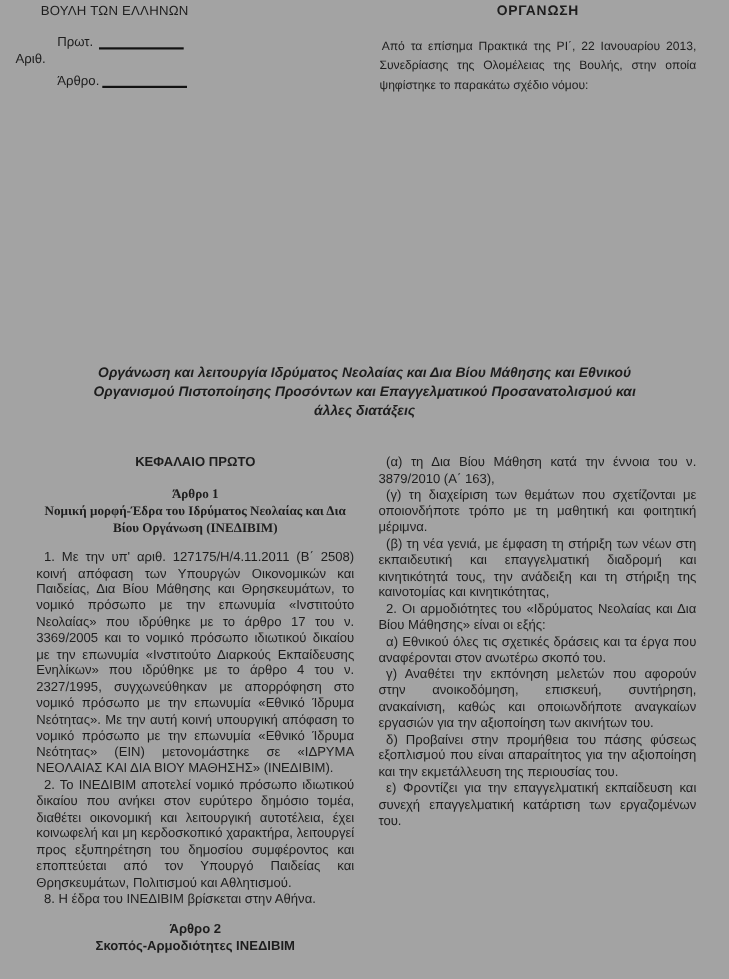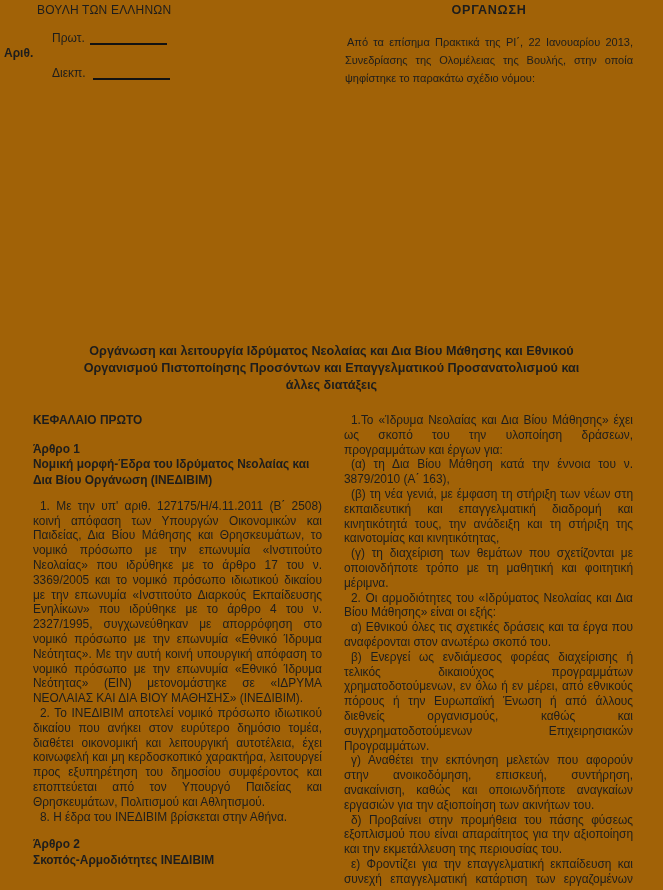--- a/index.html
+++ b/index.html
@@ -5,80 +5,80 @@
   html, body { margin: 0; padding: 0; }
   body {
     width: 663px; height: 890px;
     background: #ffffff;
     font-family: "Liberation Sans", sans-serif;
     color: #1d1d1d;
     position: relative;
     overflow: hidden;
     -webkit-font-smoothing: antialiased;
   }
-  .page { position: absolute; inset: 0; background: #a16207; }
+  .page { position: absolute; inset: 0; background: #a3a3a3; }
 
   
   .org-name {
     position: absolute; left: 37px; top: 3px;
     font-size: 12px; letter-spacing: 0.2px; white-space: nowrap;
   }
   .fld { position: absolute; font-size: 12px; white-space: nowrap; }
   .fld-prot  { left: 52px; top: 31px; text-align: right; }
-  .fld-arith { left: 4px; top: 46px; font-weight: bold; }
+  .fld-arith { left: 14px; top: 46px; }
   .fld-diekp { left: 52px; top: 66px; }
   .fill-line { position: absolute; height: 0; border-bottom: 2px solid #121212; }
   .line-prot  { left: 90px; top: 43px; width: 77px; }
   .line-diekp { left: 93px; top: 78px; width: 77px; }
 
   
   .header-right { position: absolute; left: 345px; top: 3px; width: 288px; }
   .apospasma {
     text-align: center; font-weight: bold; font-size: 12.6px;
     letter-spacing: 0.7px;
   }
   .intro {
     margin: 16px 0 0 0; font-size: 11px; line-height: 18px;
     text-align: justify; text-indent: 2px;
   }
 
   
   .law-title-wrap { position: absolute; top: 331px; left: 0; width: 663px; text-align: center; }
   .law-title {
     display: inline-block; max-width: 522px;
-    font-weight: bold; 
-    font-size: 12.6px; line-height: 17px;  margin-top: 12px;
+    font-weight: bold; font-style: italic;
+    font-size: 12.6px; line-height: 17px; 
   }
 
   
   .col {
     position: absolute; top: 413px;
     font-size: 11.9px; line-height: 14.8px;
     text-align: justify;
   }
   .col-left  { left: 33px;  width: 289px; }
   .col-right { left: 344px; width: 289px; }
 
-  .heading { text-align: left; font-weight: bold; line-height: 15.2px; text-indent: 0; }
+  .heading { text-align: center; font-weight: bold; line-height: 15.2px; text-indent: 0; }
   .heading div { text-indent: 0; }
-  .mt-article1 { margin-top: 14px; }
+  .mt-article1 { margin-top: 14px; font-family: Liberation Serif, serif; }
   .mt-article2 { margin-top: 13px; }
   .col p { margin: 0; text-indent: 7px; }
   .col p.first-body { margin-top: 11px; }
 </style>
 </head>
 <body>
 
 <div class="page">
 
   <div class="org-name">ΒΟΥΛΗ ΤΩΝ ΕΛΛΗΝΩΝ</div>
   <div class="fld fld-prot">Πρωτ.</div>
   <div class="fill-line line-prot"></div>
   <div class="fld fld-arith">Αριθ.</div>
-  <div class="fld fld-diekp">Διεκπ.</div>
+  <div class="fld fld-diekp">Άρθρο.</div>
   <div class="fill-line line-diekp"></div>
 
   <div class="header-right">
     <div class="apospasma">ΟΡΓΑΝΩΣΗ</div>
     <p class="intro">Από τα επίσημα Πρακτικά της ΡΙ΄, 22 Ιανουαρίου 2013, Συνεδρίασης της Ολομέλειας της Βουλής, στην οποία ψηφίστηκε το παρακάτω σχέδιο νόμου:</p>
   </div>
 
   <div class="law-title-wrap">
     <div class="law-title">Οργάνωση και λειτουργία Ιδρύματος Νεολαίας και Δια Βίου Μάθησης και Εθνικού Οργανισμού Πιστοποίησης Προσόντων και Επαγγελματικού Προσανατολισμού και άλλες διατάξεις</div>
   </div>
@@ -94,25 +94,23 @@
     <p class="first-body">1. Με την υπ' αριθ. 127175/Η/4.11.2011 (Β΄ 2508) κοινή απόφαση των Υπουργών Οικονομικών και Παιδείας, Δια Βίου Μάθησης και Θρησκευμάτων, το νομικό πρόσωπο με την επωνυμία «Ινστιτούτο Νεολαίας» που ιδρύθηκε με το άρθρο 17 του ν. 3369/2005 και το νομικό πρόσωπο ιδιωτικού δικαίου με την επωνυμία «Ινστιτούτο Διαρκούς Εκπαίδευσης Ενηλίκων» που ιδρύθηκε με το άρθρο 4 του ν. 2327/1995, συγχωνεύθηκαν με απορρόφηση στο νομικό πρόσωπο με την επωνυμία «Εθνικό Ίδρυμα Νεότητας». Με την αυτή κοινή υπουργική απόφαση το νομικό πρόσωπο με την επωνυμία «Εθνικό Ίδρυμα Νεότητας» (ΕΙΝ) μετονομάστηκε σε «ΙΔΡΥΜΑ ΝΕΟΛΑΙΑΣ ΚΑΙ ΔΙΑ ΒΙΟΥ ΜΑΘΗΣΗΣ» (ΙΝΕΔΙΒΙΜ).</p>
     <p>2. Το ΙΝΕΔΙΒΙΜ αποτελεί νομικό πρόσωπο ιδιωτικού δικαίου που ανήκει στον ευρύτερο δημόσιο τομέα, διαθέτει οικονομική και λειτουργική αυτοτέλεια, έχει κοινωφελή και μη κερδοσκοπικό χαρακτήρα, λειτουργεί προς εξυπηρέτηση του δημοσίου συμφέροντος και εποπτεύεται από τον Υπουργό Παιδείας και Θρησκευμάτων, Πολιτισμού και Αθλητισμού.</p>
     <p>8. Η έδρα του ΙΝΕΔΙΒΙΜ βρίσκεται στην Αθήνα.</p>
     <div class="heading mt-article2">
       <div>Άρθρο 2</div>
       <div>Σκοπός-Αρμοδιότητες ΙΝΕΔΙΒΙΜ</div>
     </div>
   </div>
 
   <div class="col col-right">
-    <p>1.Το «Ίδρυμα Νεολαίας και Δια Βίου Μάθησης» έχει ως σκοπό του την υλοποίηση δράσεων, προγραμμάτων και έργων για:</p>
     <p>(α) τη Δια Βίου Μάθηση κατά την έννοια του ν. 3879/2010 (Α΄ 163),</p>
+    <p>(γ) τη διαχείριση των θεμάτων που σχετίζονται με οποιονδήποτε τρόπο με τη μαθητική και φοιτητική μέριμνα.</p>
     <p>(β) τη νέα γενιά, με έμφαση τη στήριξη των νέων στη εκπαιδευτική και επαγγελματική διαδρομή και κινητικότητά τους, την ανάδειξη και τη στήριξη της καινοτομίας και κινητικότητας,</p>
-    <p>(γ) τη διαχείριση των θεμάτων που σχετίζονται με οποιονδήποτε τρόπο με τη μαθητική και φοιτητική μέριμνα.</p>
     <p>2. Οι αρμοδιότητες του «Ιδρύματος Νεολαίας και Δια Βίου Μάθησης» είναι οι εξής:</p>
     <p>α) Εθνικού όλες τις σχετικές δράσεις και τα έργα που αναφέρονται στον ανωτέρω σκοπό του.</p>
-    <p>β) Ενεργεί ως ενδιάμεσος φορέας διαχείρισης ή τελικός δικαιούχος προγραμμάτων χρηματοδοτούμενων, εν όλω ή εν μέρει, από εθνικούς πόρους ή την Ευρωπαϊκή Ένωση ή από άλλους διεθνείς οργανισμούς, καθώς και συγχρηματοδοτούμενων Επιχειρησιακών Προγραμμάτων.</p>
     <p>γ) Αναθέτει την εκπόνηση μελετών που αφορούν στην ανοικοδόμηση, επισκευή, συντήρηση, ανακαίνιση, καθώς και οποιωνδήποτε αναγκαίων εργασιών για την αξιοποίηση των ακινήτων του.</p>
     <p>δ) Προβαίνει στην προμήθεια του πάσης φύσεως εξοπλισμού που είναι απαραίτητος για την αξιοποίηση και την εκμετάλλευση της περιουσίας του.</p>
     <p>ε) Φροντίζει για την επαγγελματική εκπαίδευση και συνεχή επαγγελματική κατάρτιση των εργαζομένων του.</p>
   </div>
 
 </div>
 
 </body></html>

